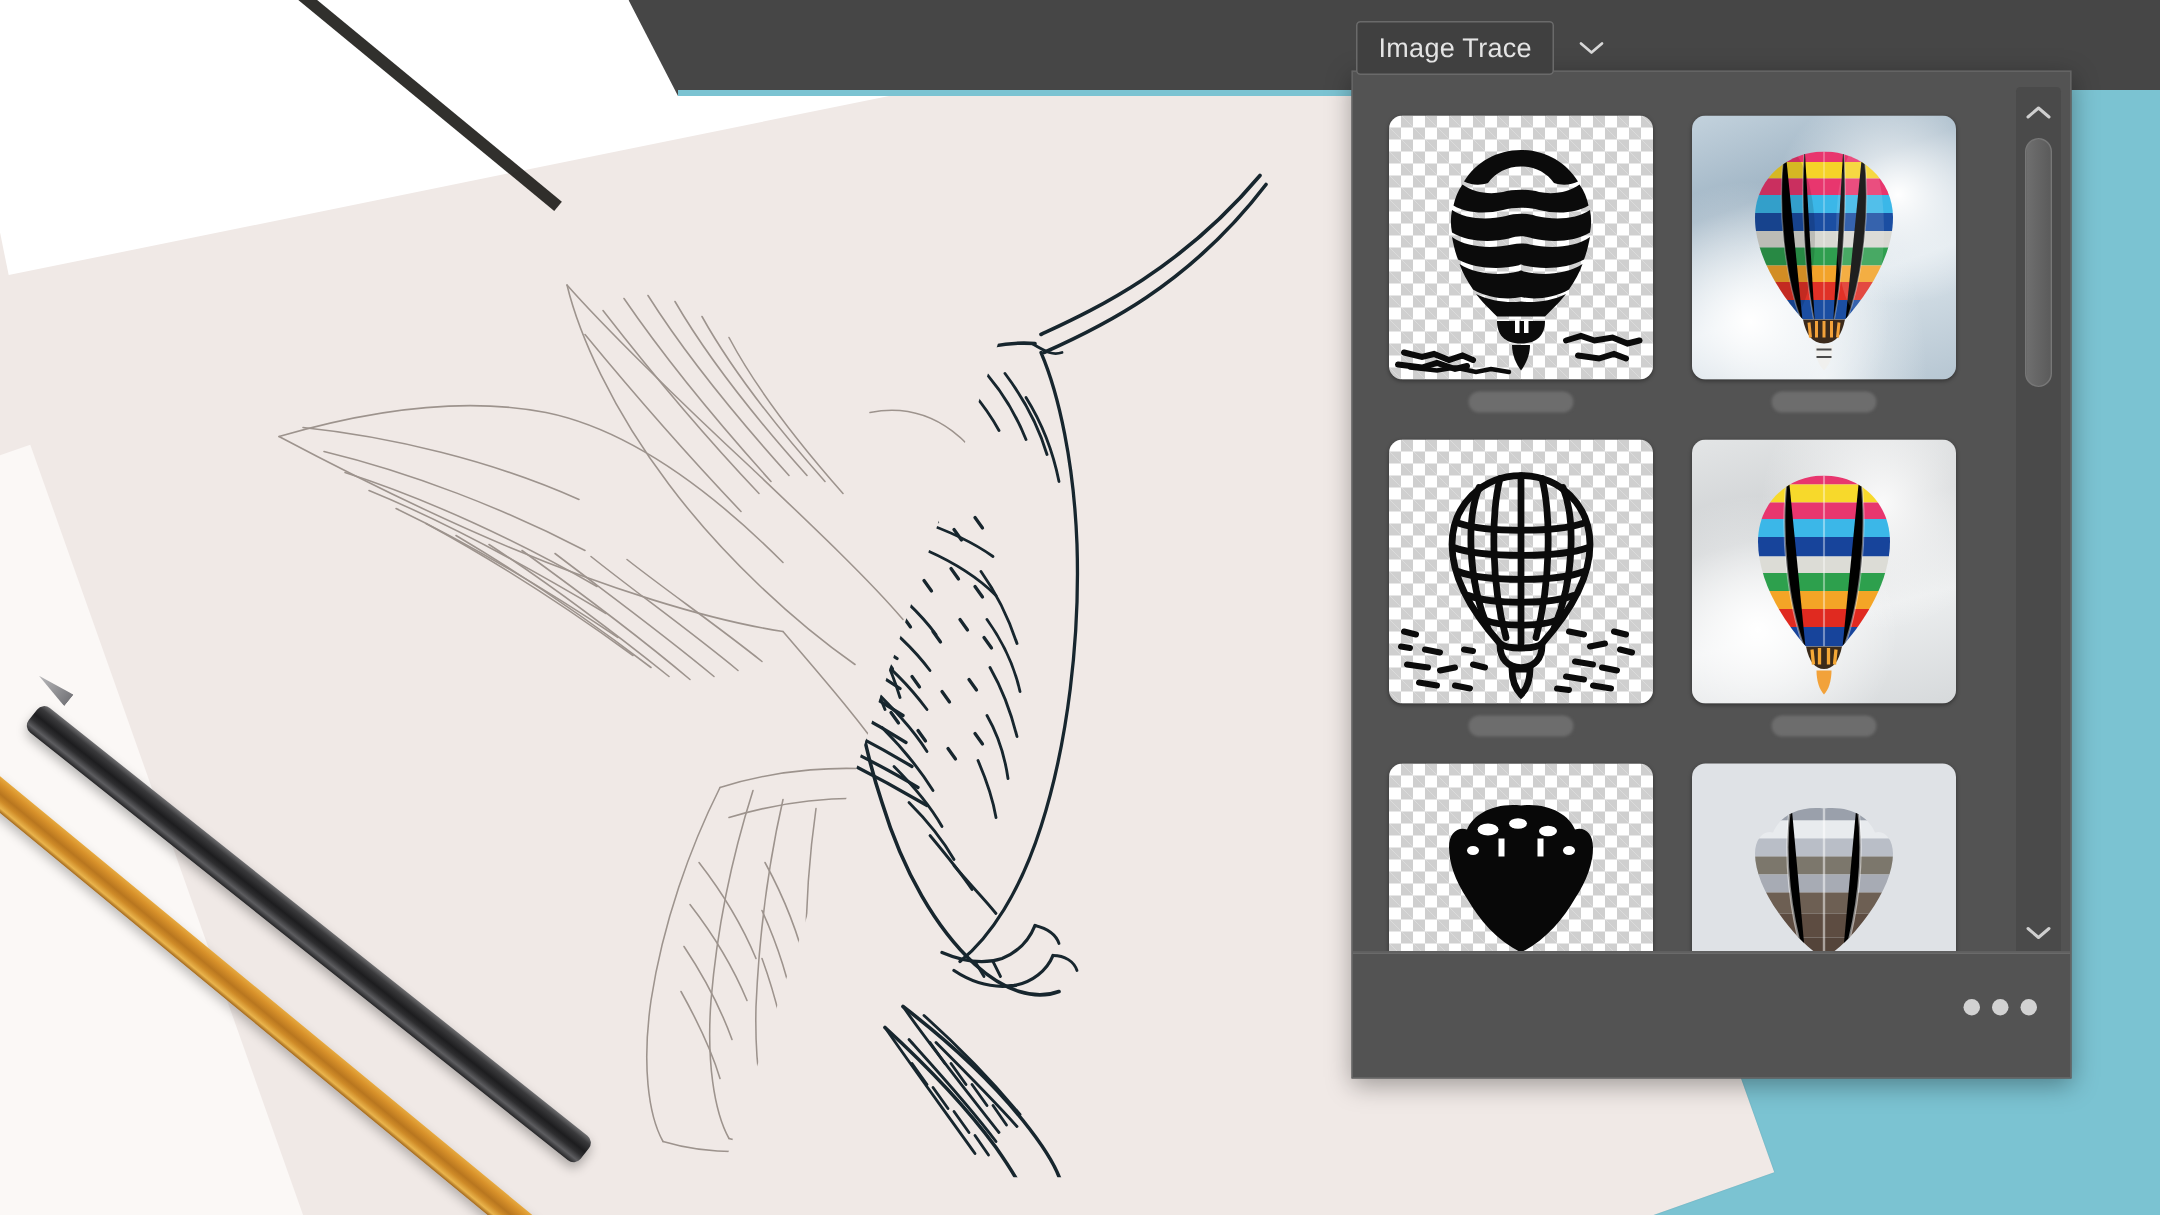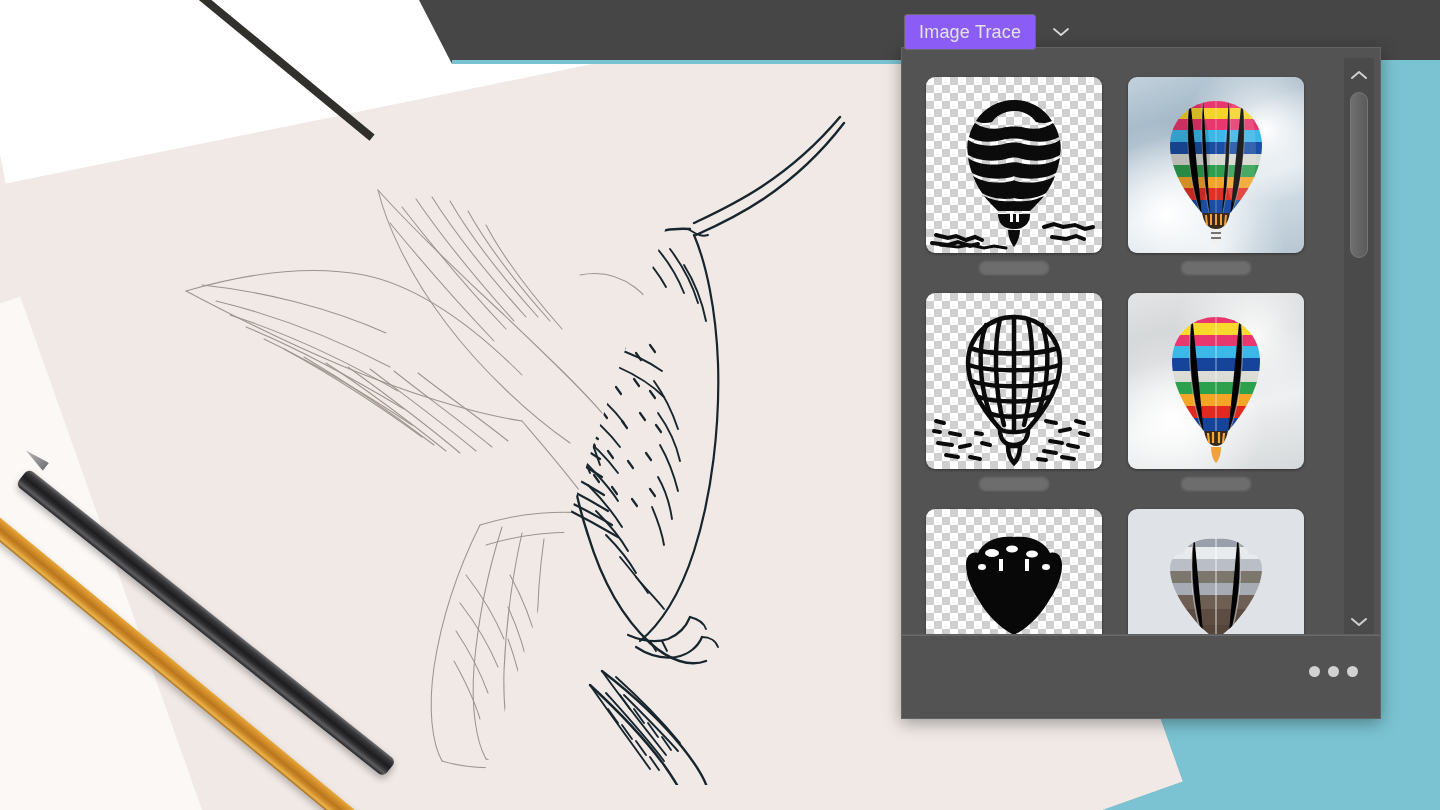--- a/index.html
+++ b/index.html
@@ -126,21 +126,21 @@
     position: absolute; left: 452px; top: 60px;
     width: 988px; height: 4px;
     background: #7bc3d2;
     z-index: 21;
   }
 
   .trace-btn {
     position: absolute; left: 904px; top: 14px;
     height: 36px; padding: 0 14px;
     display: flex; align-items: center;
-    background: #8b5cf6;
+    background: #404040;
     border: 1px solid #6a6a6a;
     border-radius: 3px;
     color: #e4e4e4;
     font-size: 18px;
     letter-spacing: .2px;
     z-index: 40;
     white-space: nowrap;
   }
   .trace-caret {
     position: absolute; left: 1050px; top: 22px;

